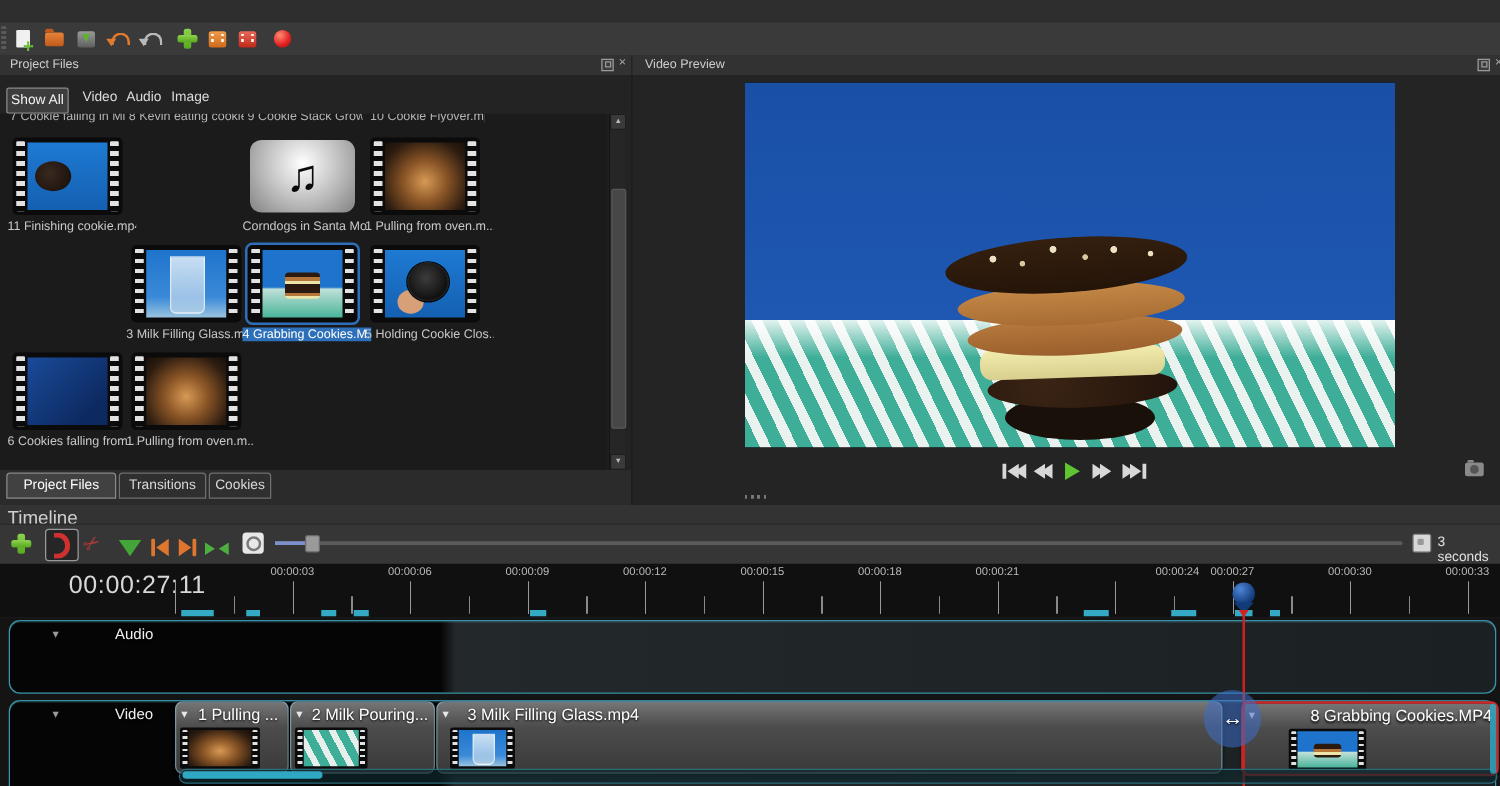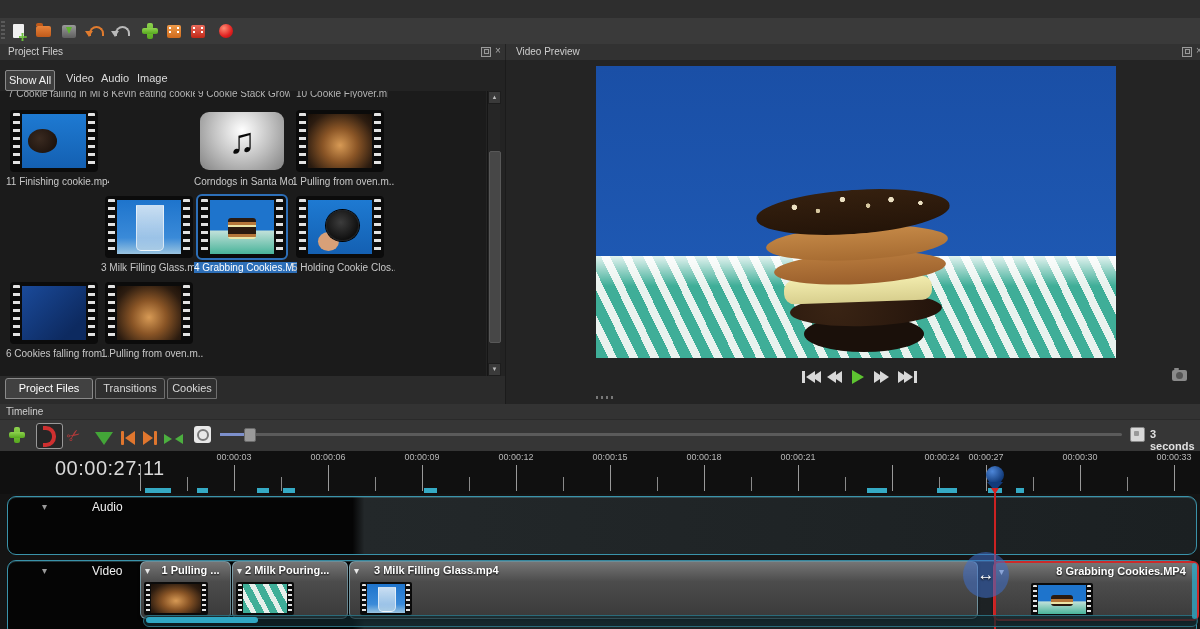--- a/index.html
+++ b/index.html
@@ -110,21 +110,21 @@
   
   .tpbtn{position:absolute;top:369px;height:15px;display:flex;align-items:center;gap:1px;}
   .trl{width:0;height:0;border-top:6px solid transparent;border-bottom:6px solid transparent;border-right:9px solid #d8d8d8;}
   .trr{width:0;height:0;border-top:6px solid transparent;border-bottom:6px solid transparent;border-left:9px solid #d8d8d8;}
   .tbar{width:3px;height:12px;background:#d8d8d8;}
   .playtri{width:0;height:0;border-top:7px solid transparent;border-bottom:7px solid transparent;border-left:12px solid #5ec431;}
   .cam{position:absolute;width:15px;height:11px;background:#8a8a8a;border-radius:2px;}
   .cam::before{content:"";position:absolute;left:4px;top:2px;width:7px;height:7px;border-radius:50%;background:#555;}
   .cam::after{content:"";position:absolute;left:2px;top:-2px;width:5px;height:2px;background:#8a8a8a;border-radius:1px;}
   
-  #tlhead{left:0;top:404px;width:1200px;height:15px;background:#333;font-size:10px;color:#cfcfcf;}
+  #tlhead{left:0;top:404px;width:1200px;height:15px;background:#333;font-size:15px;color:#cfcfcf;}
   #tltools{left:0;top:419px;width:1200px;height:32px;background:#363636;border-top:1px solid #2a2a2a;}
   .magbtn{position:absolute;left:36px;top:3px;width:25px;height:24px;border:1px solid #999;background:#262626;border-radius:3px;
         display:flex;align-items:center;justify-content:center;}
   .magnet{width:9px;height:13px;border:4px solid #cf3030;border-left:none;border-radius:0 10px 10px 0;}
   .scis{font-size:16px;color:#b03a3a;transform:rotate(-35deg);}
   .funnel{width:0;height:0;border-left:9px solid transparent;border-right:9px solid transparent;border-top:13px solid #43a538;}
   .mk{display:flex;align-items:center;gap:1px;}
   .mkbar{width:3px;height:14px;background:#e0762e;border-radius:1px;}
   .mktl{width:0;height:0;border-top:7px solid transparent;border-bottom:7px solid transparent;border-right:10px solid #e0762e;}
   .mktr{width:0;height:0;border-top:7px solid transparent;border-bottom:7px solid transparent;border-left:10px solid #e0762e;}
@@ -132,42 +132,42 @@
   .ctrr{width:0;height:0;border-top:5px solid transparent;border-bottom:5px solid transparent;border-left:8px solid #4caf3f;}
   .ctrl{width:0;height:0;border-top:5px solid transparent;border-bottom:5px solid transparent;border-right:8px solid #4caf3f;}
   .zoombtn{position:absolute;left:194px;top:6px;width:17px;height:17px;background:#e8e8e8;border-radius:3px;
         display:flex;align-items:center;justify-content:center;}
   .zoombtn i{width:8px;height:8px;border:2px solid #7a7a7a;border-radius:50%;display:block;}
   .sldtrack{position:absolute;left:220px;top:13px;width:902px;height:3px;background:#5b5b5b;border-radius:2px;}
   .sldfill{position:absolute;left:0;top:0;width:27px;height:3px;background:#7d90cc;}
   .sldhandle{position:absolute;left:24px;top:-5px;width:10px;height:12px;background:#9a9a9a;border:1px solid #6a6a6a;border-radius:2px;}
   .combo{position:absolute;left:1130px;top:7px;width:13px;height:13px;background:#d8d8d8;border-radius:2px;border:1px solid #888;}
   .combo::after{content:"";position:absolute;left:3px;top:3px;width:5px;height:5px;background:#999;border-radius:1px;}
-  .zlabel{position:absolute;left:1150px;top:8px;font-size:11px;color:#e0e0e0;font-weight:bold;}
+  .zlabel{position:absolute;left:1150px;top:8px;font-size:11px;color:#e0e0e0;}
   
   #ruler{left:0;top:451px;width:1200px;height:43px;background:#101010;}
   .timecode{position:absolute;left:55px;top:6px;font-size:20px;color:#d8d8d8;letter-spacing:.5px;}
   .rlabel{position:absolute;top:1px;width:60px;text-align:center;font-size:9px;color:#b8b8b8;}
   .minorticks{position:absolute;left:187px;width:988px;height:14px;bottom:3px;
         background:repeating-linear-gradient(to right,#8a8a8a 0 1px,transparent 1px 47px);}
   .majorticks{position:absolute;left:140px;width:1060px;height:26px;bottom:3px;
         background:repeating-linear-gradient(to right,#9a9a9a 0 1px,transparent 1px 94px);}
   .cmark{position:absolute;bottom:1px;height:5px;background:#35aac4;}
   
   #tracks{left:0;top:494px;width:1200px;height:135px;background:#141414;}
   .track{position:absolute;left:7px;width:1188px;border:1px solid #3a93aa;border-radius:9px;
         background:linear-gradient(90deg,#050505 0%,#050505 29%,#23282a 30%,#1b2022 100%);
         box-shadow:inset 0 1px 0 rgba(120,200,220,.25);}
   .tchev{position:absolute;left:34px;top:4px;font-size:10px;color:#9a9a9a;}
   .tname{position:absolute;left:84px;top:3px;font-size:12px;color:#f0f0f0;text-shadow:0 1px 2px #000;}
   .clip{position:absolute;top:0;height:56px;border:1px solid rgba(150,210,230,.55);border-radius:6px;
         background:linear-gradient(180deg,#757575,#4c4c4c 35%,#3a3a3a);box-shadow:0 1px 3px rgba(0,0,0,.6);}
   .clip.selected{border:2px solid #cc2a2a;}
   .clip .chev{position:absolute;left:4px;top:3px;font-size:10px;color:#e8e8e8;}
-  .clip .clabel{position:absolute;left:0;right:0;top:2px;font-size:11px;font-weight:bold;color:#fff;
+  .clip .clabel{position:absolute;left:0;right:0;top:2px;font-size:13px;font-weight:normal;color:#fff;
         text-shadow:0 1px 2px #000;white-space:nowrap;overflow:hidden;}
   .film.mini{border-radius:2px;}
   .film.mini .sp{width:4px;top:2px;bottom:2px;background:repeating-linear-gradient(to bottom,#e2e2e2 0 2px,#0b0b0b 2px 5px);}
   .film.mini .sp.l{left:2px;}.film.mini .sp.r{right:2px;}
   .film.mini .img{left:7px;right:7px;top:2px;bottom:2px;}
   .playline{position:absolute;left:994px;top:492px;width:2px;height:137px;background:#cc2222;}
   .phball{position:absolute;left:986px;top:466px;width:18px;height:18px;border-radius:50%;
         background:radial-gradient(circle at 35% 30%,#4d86d8,#123b7a 70%,#0a2450);}
   .phtip{position:absolute;left:987px;top:482px;width:0;height:0;
         border-left:8px solid transparent;border-right:8px solid transparent;border-top:9px solid #123b7a;}
@@ -445,21 +445,21 @@
         <span class="chev">▾</span>
         <span class="clabel" style="text-align:center;padding-left:10px">1 Pulling ...</span>
         <div class="film mini" style="left:3px;top:20px;width:64px;height:33px">
             <span class="sp l"></span>
             <span class="sp r"></span>
             <div class="img t-oven"></div>
           </div>
       </div>
       <div class="clip" style="left:224px;width:114px">
         <span class="chev">▾</span>
-        <span class="clabel" style="text-align:left;padding-left:12px">2 Milk Pouring...</span>
+        <span class="clabel" style="text-align:center;padding-left:12px">2 Milk Pouring...</span>
         <div class="film mini" style="left:3px;top:20px;width:58px;height:33px">
             <span class="sp l"></span>
             <span class="sp r"></span>
             <div class="img t-zigzag"></div>
           </div>
       </div>
       <div class="clip" style="left:341px;width:627px">
         <span class="chev">▾</span>
         <span class="clabel" style="padding-left:24px">3 Milk Filling Glass.mp4</span>
         <div class="film mini" style="left:10px;top:20px;width:52px;height:33px">

